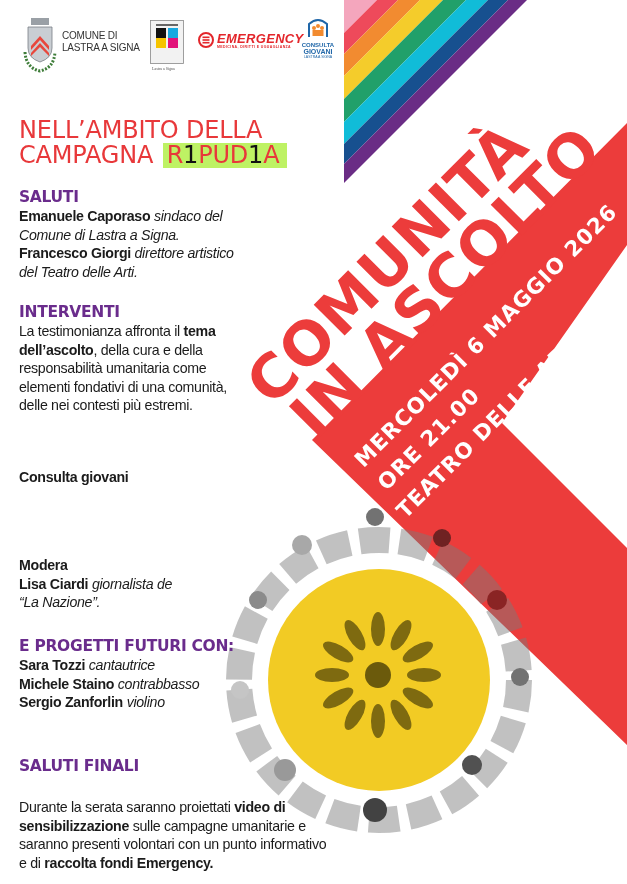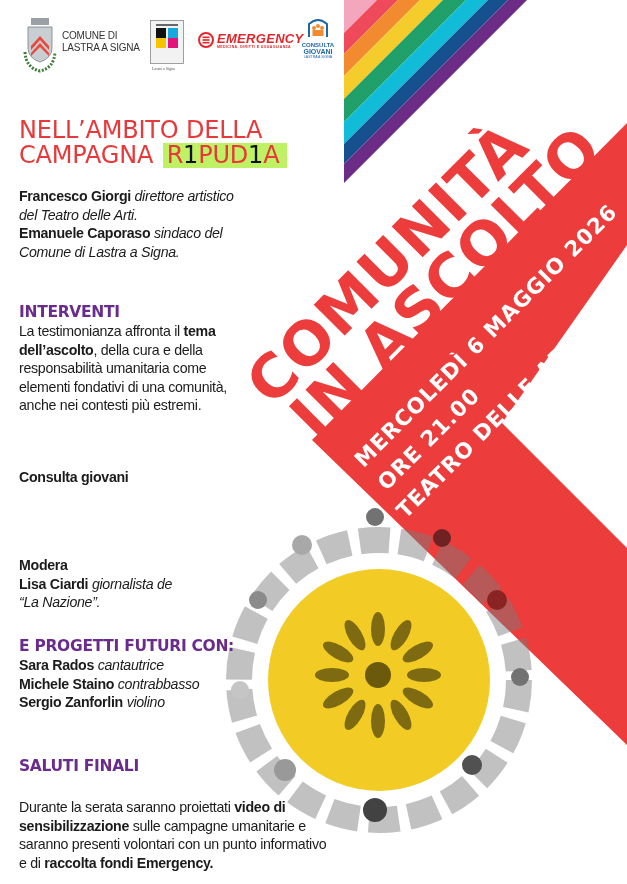--- a/index.html
+++ b/index.html
@@ -153,41 +153,42 @@
 
 <div class="col" style="top:118px;">
   <div class="red-heading">NELL’AMBITO DELLA</div>
   <div class="red-heading">
     <span>CAMPAGNA</span>
     <span class="ripudia"><span class="r">R</span><span class="k">1</span><span class="r">PUD</span><span class="k">1</span><span class="r">A</span></span>
   </div>
 </div>
 
 <div class="col" style="top:187px;width:235px;">
+  <div class="purple-heading">SALUTI</div>
+  <p><span class="b">Emanuele Caporaso</span><span class="i"> sindaco del Comune di Lastra a Signa.</span></p>
   <p><span class="b">Francesco Giorgi</span><span class="i"> direttore artistico del Teatro delle Arti.</span></p>
-  <p><span class="b">Emanuele Caporaso</span><span class="i"> sindaco del Comune di Lastra a Signa.</span></p>
 </div>
 
 <div class="col" style="top:302px;width:240px;">
   <div class="purple-heading">INTERVENTI</div>
-  <p><span>La testimonianza affronta il </span><span class="b">tema dell’ascolto</span><span>, della cura e della responsabilità umanitaria come elementi fondativi di una comunità, anche nei contesti più estremi.</span></p>
+  <p><span>La testimonianza affronta il </span><span class="b">tema dell’ascolto</span><span>, della cura e della responsabilità umanitaria come elementi fondativi di una comunità, delle nei contesti più estremi.</span></p>
 </div>
 
 <div class="col" style="top:468px;width:235px;">
   <p class="b">Consulta giovani</p>
 </div>
 
 <div class="col" style="top:556px;width:175px;">
   <p class="b">Modera</p>
   <p><span class="b">Lisa Ciardi</span><span class="i"> giornalista de “La Nazione”.</span></p>
 </div>
 
 <div class="col" style="top:636px;width:230px;">
   <div class="purple-heading">E PROGETTI FUTURI CON:</div>
-  <p><span class="b">Sara Rados</span><span class="i"> cantautrice</span></p>
+  <p><span class="b">Sara Tozzi</span><span class="i"> cantautrice</span></p>
   <p><span class="b">Michele Staino</span><span class="i"> contrabbasso</span></p>
   <p><span class="b">Sergio Zanforlin</span><span class="i"> violino</span></p>
 </div>
 
 <div class="col" style="top:756px;">
   <div class="purple-heading">SALUTI FINALI</div>
 </div>
 
 <div class="col" style="top:798px;width:318px;">
   <p><span>Durante la serata saranno proiettati </span><span class="b">video di sensibilizzazione</span><span> sulle campagne umanitarie e saranno presenti volontari con un punto informativo e di </span><span class="b">raccolta fondi Emergency.</span></p>

